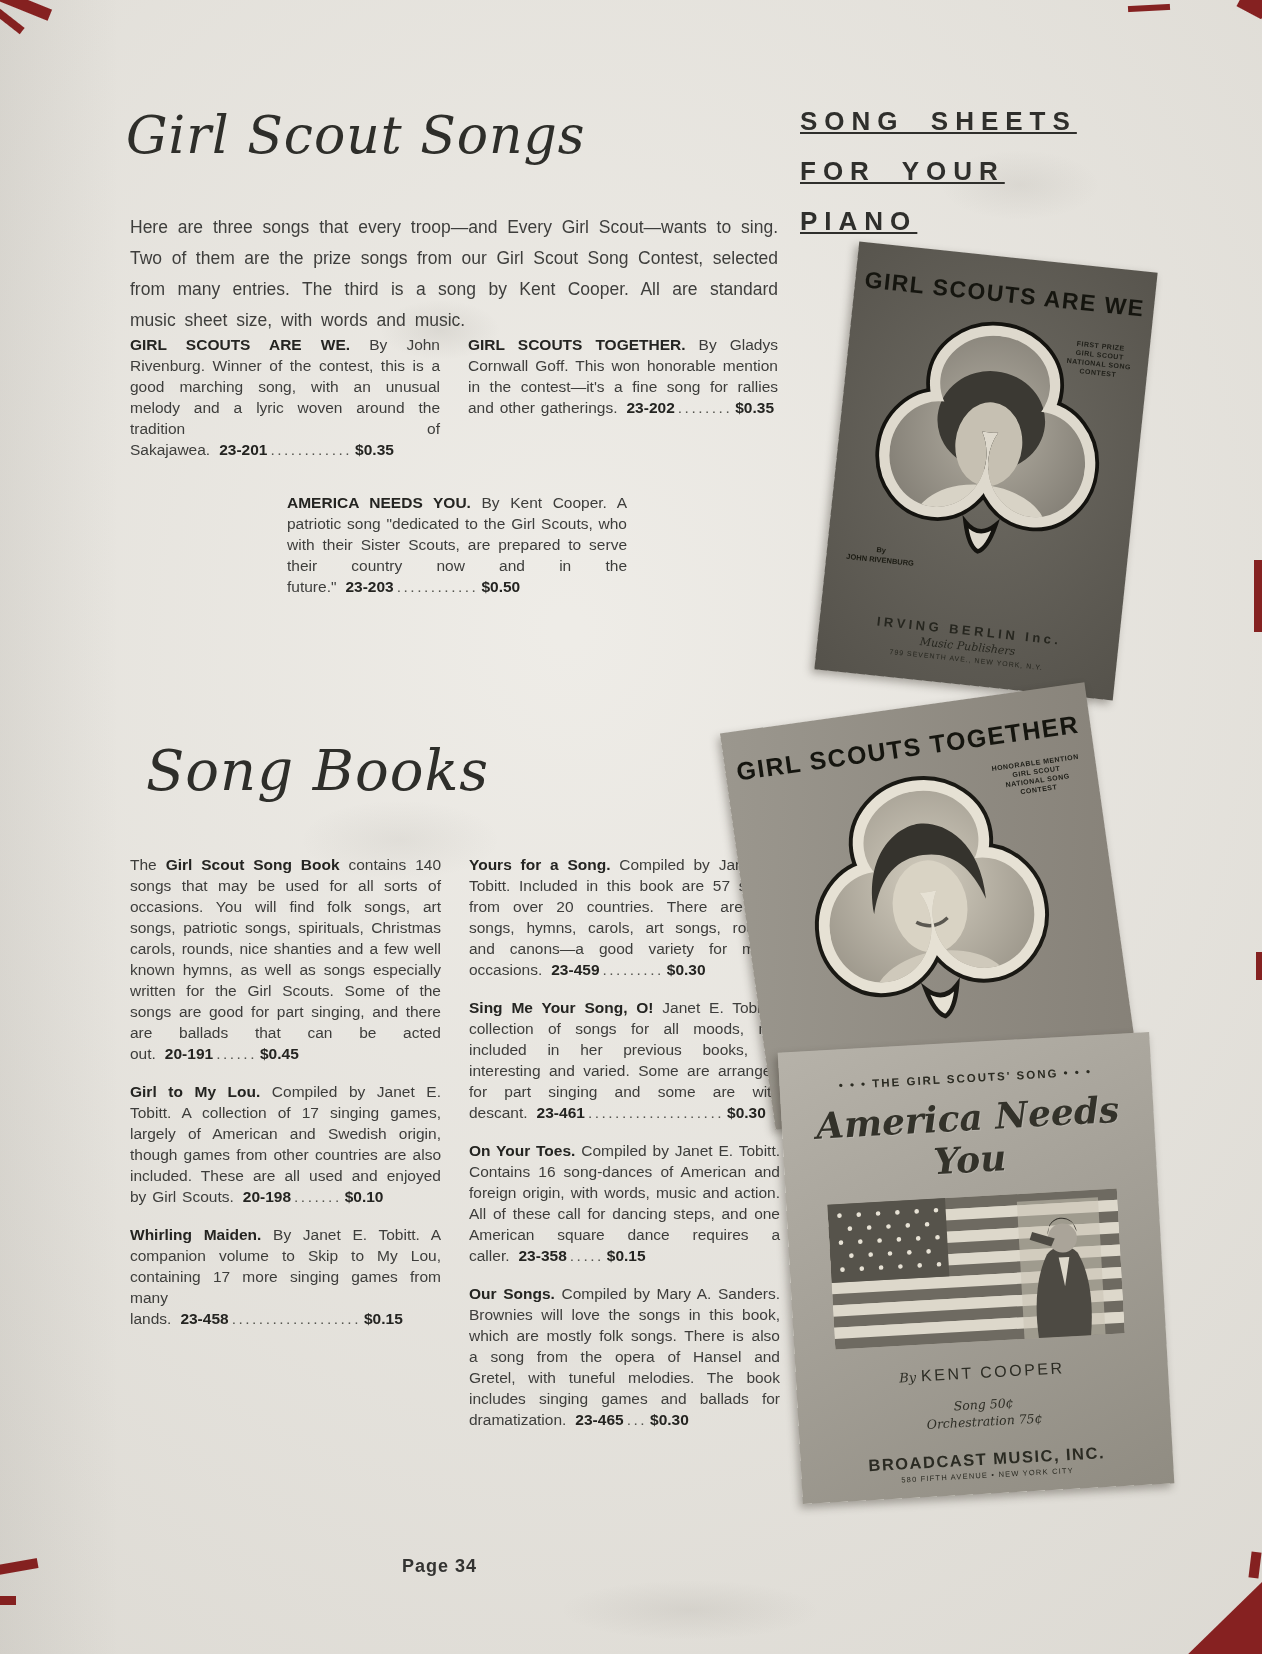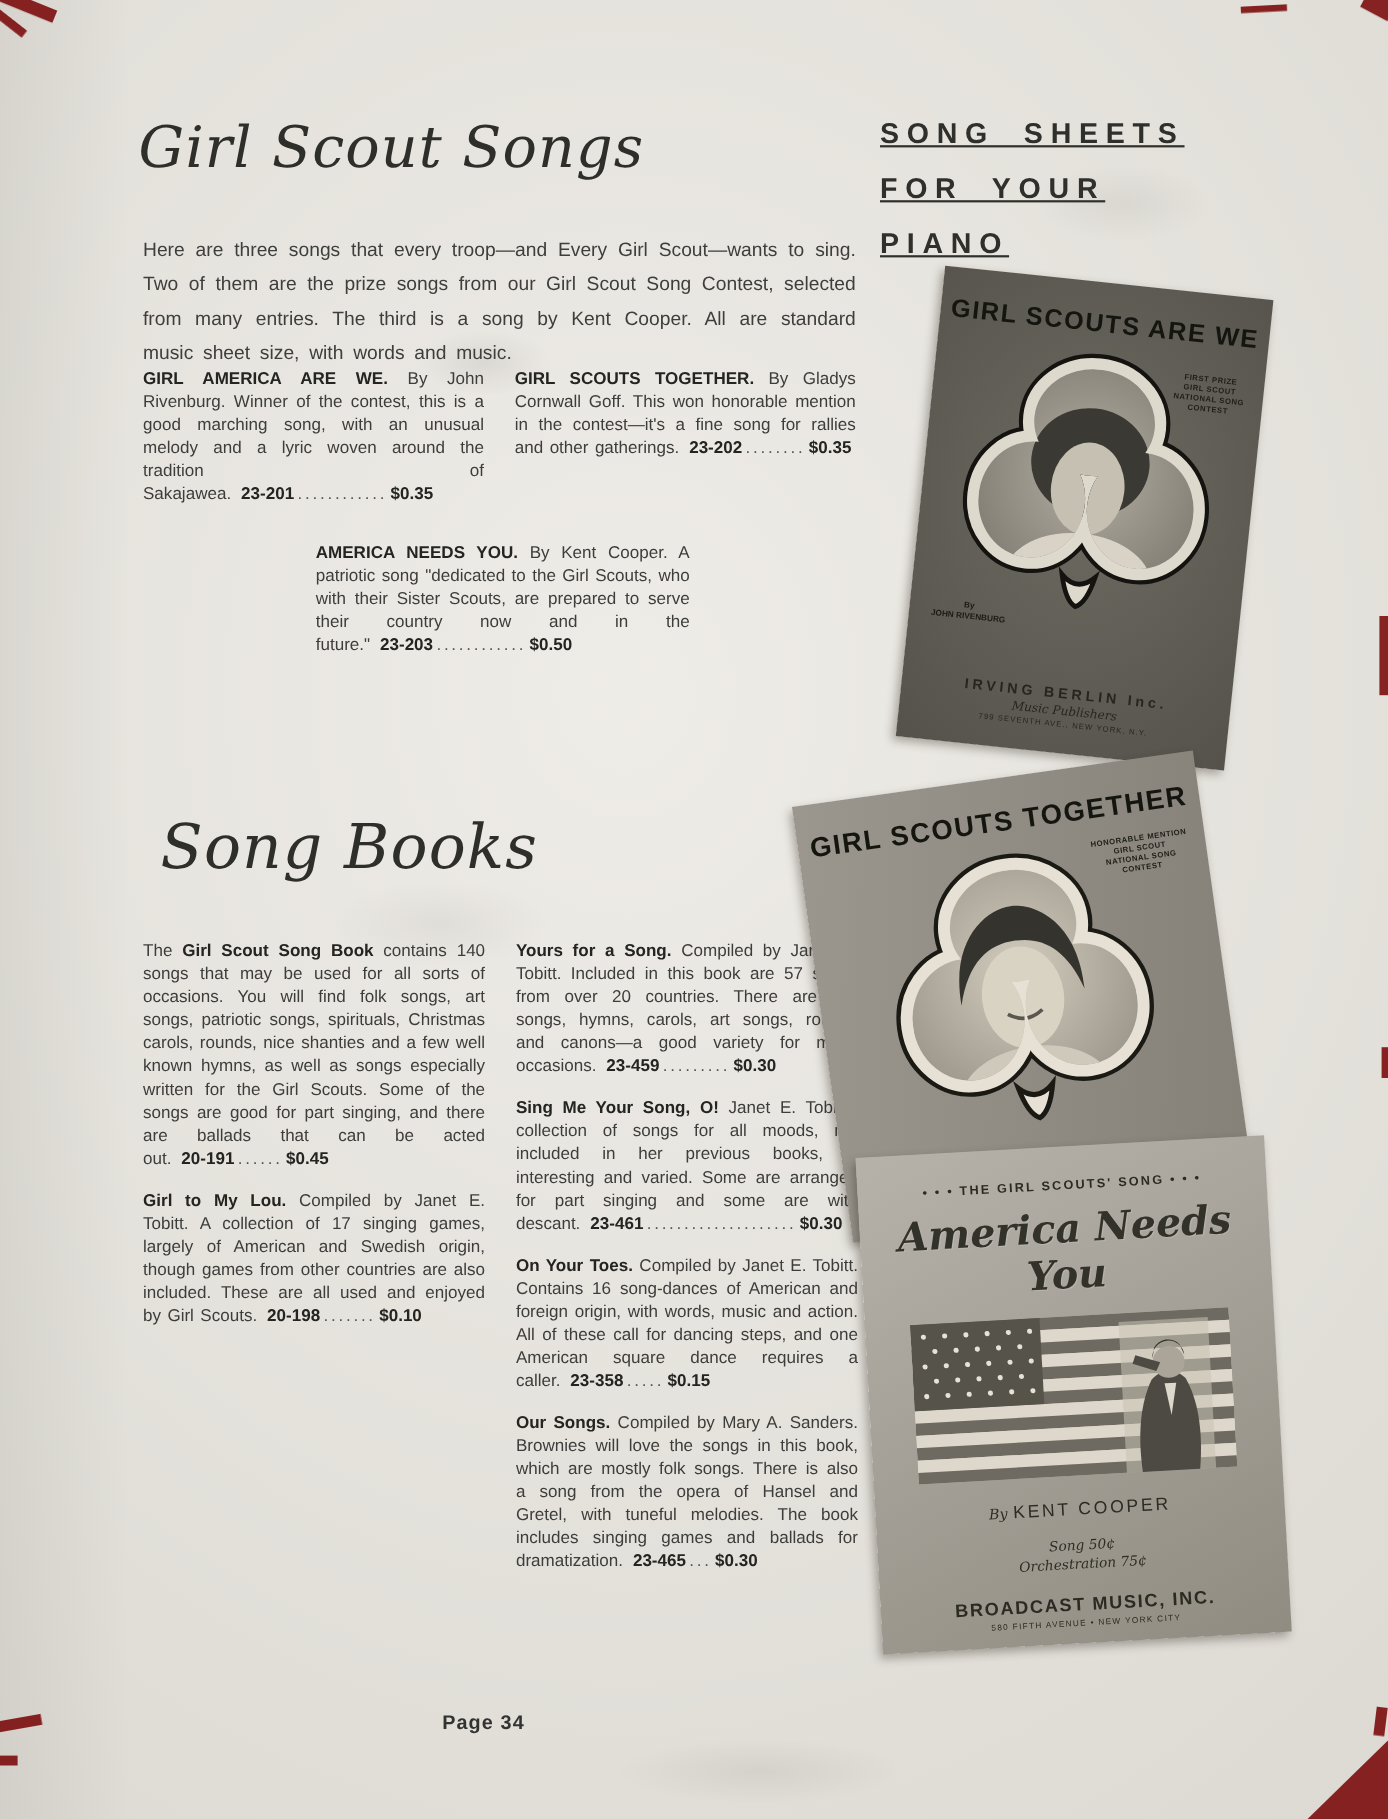--- a/index.html
+++ b/index.html
@@ -121,37 +121,38 @@
 
 <div class="page">
   <div class="binding-shadow"></div>
 
   <h1 class="script-title" id="title-songs">Girl Scout Songs</h1>
 
   <p class="intro">Here are three songs that every troop—and Every Girl Scout—wants to sing. Two of them are the prize songs from our Girl Scout Song Contest, selected from many entries. The third is a song by Kent Cooper. All are standard music sheet size, with words and music.</p>
 
   <div class="cols" id="songs-cols">
     <div class="col">
-      <p class="item"><b class="lead">GIRL AMERICA ARE WE.</b><span> By John Rivenburg. Winner of the contest, this is a good marching song, with an unusual melody and a lyric woven around the tradition of Sakajawea.</span><b class="code">23-201</b><span class="dots">............</span><b class="price">$0.35</b></p>
+      <p class="item"><b class="lead">GIRL SCOUTS ARE WE.</b><span> By John Rivenburg. Winner of the contest, this is a good marching song, with an unusual melody and a lyric woven around the tradition of Sakajawea.</span><b class="code">23-201</b><span class="dots">............</span><b class="price">$0.35</b></p>
     </div>
     <div class="col">
       <p class="item"><b class="lead">GIRL SCOUTS TOGETHER.</b><span> By Gladys Cornwall Goff. This won honorable mention in the contest—it's a fine song for rallies and other gatherings.</span><b class="code">23-202</b><span class="dots">........</span><b class="price">$0.35</b></p>
     </div>
   </div>
 
   <div id="america-block">
     <p class="item"><b class="lead">AMERICA NEEDS YOU.</b><span> By Kent Cooper. A patriotic song "dedicated to the Girl Scouts, who with their Sister Scouts, are prepared to serve their country now and in the future."</span><b class="code">23-203</b><span class="dots">............</span><b class="price">$0.50</b></p>
   </div>
 
   <h1 class="script-title" id="title-books">Song Books</h1>
 
   <div class="cols" id="books-cols">
     <div class="col">
       <p class="item"><span class="pre">The </span><b class="lead">Girl Scout Song Book</b><span> contains 140 songs that may be used for all sorts of occasions. You will find folk songs, art songs, patriotic songs, spirituals, Christmas carols, rounds, nice shanties and a few well known hymns, as well as songs especially written for the Girl Scouts. Some of the songs are good for part singing, and there are ballads that can be acted out.</span><b class="code">20-191</b><span class="dots">......</span><b class="price">$0.45</b></p>
       <p class="item"><b class="lead">Girl to My Lou.</b><span> Compiled by Janet E. Tobitt. A collection of 17 singing games, largely of American and Swedish origin, though games from other countries are also included. These are all used and enjoyed by Girl Scouts.</span><b class="code">20-198</b><span class="dots">.......</span><b class="price">$0.10</b></p>
+      <p class="item"><b class="lead">Whirling Maiden.</b><span> By Janet E. Tobitt. A companion volume to Skip to My Lou, containing 17 more singing games from many lands.</span><b class="code">23-458</b><span class="dots">...................</span><b class="price">$0.15</b></p>
     </div>
     <div class="col">
       <p class="item"><b class="lead">Yours for a Song.</b><span> Compiled by Janet E. Tobitt. Included in this book are 57 songs from over 20 countries. There are folk songs, hymns, carols, art songs, rounds and canons—a good variety for many occasions.</span><b class="code">23-459</b><span class="dots">.........</span><b class="price">$0.30</b></p>
       <p class="item"><b class="lead">Sing Me Your Song, O!</b><span> Janet E. Tobitt's collection of songs for all moods, not included in her previous books, is interesting and varied. Some are arranged for part singing and some are with descant.</span><b class="code">23-461</b><span class="dots">....................</span><b class="price">$0.30</b></p>
       <p class="item"><b class="lead">On Your Toes.</b><span> Compiled by Janet E. Tobitt. Contains 16 song-dances of American and foreign origin, with words, music and action. All of these call for dancing steps, and one American square dance requires a caller.</span><b class="code">23-358</b><span class="dots">.....</span><b class="price">$0.15</b></p>
       <p class="item"><b class="lead">Our Songs.</b><span> Compiled by Mary A. Sanders. Brownies will love the songs in this book, which are mostly folk songs. There is also a song from the opera of Hansel and Gretel, with tuneful melodies. The book includes singing games and ballads for dramatization.</span><b class="code">23-465</b><span class="dots">...</span><b class="price">$0.30</b></p>
     </div>
   </div>
 
   <div class="page-num">Page 34</div>

